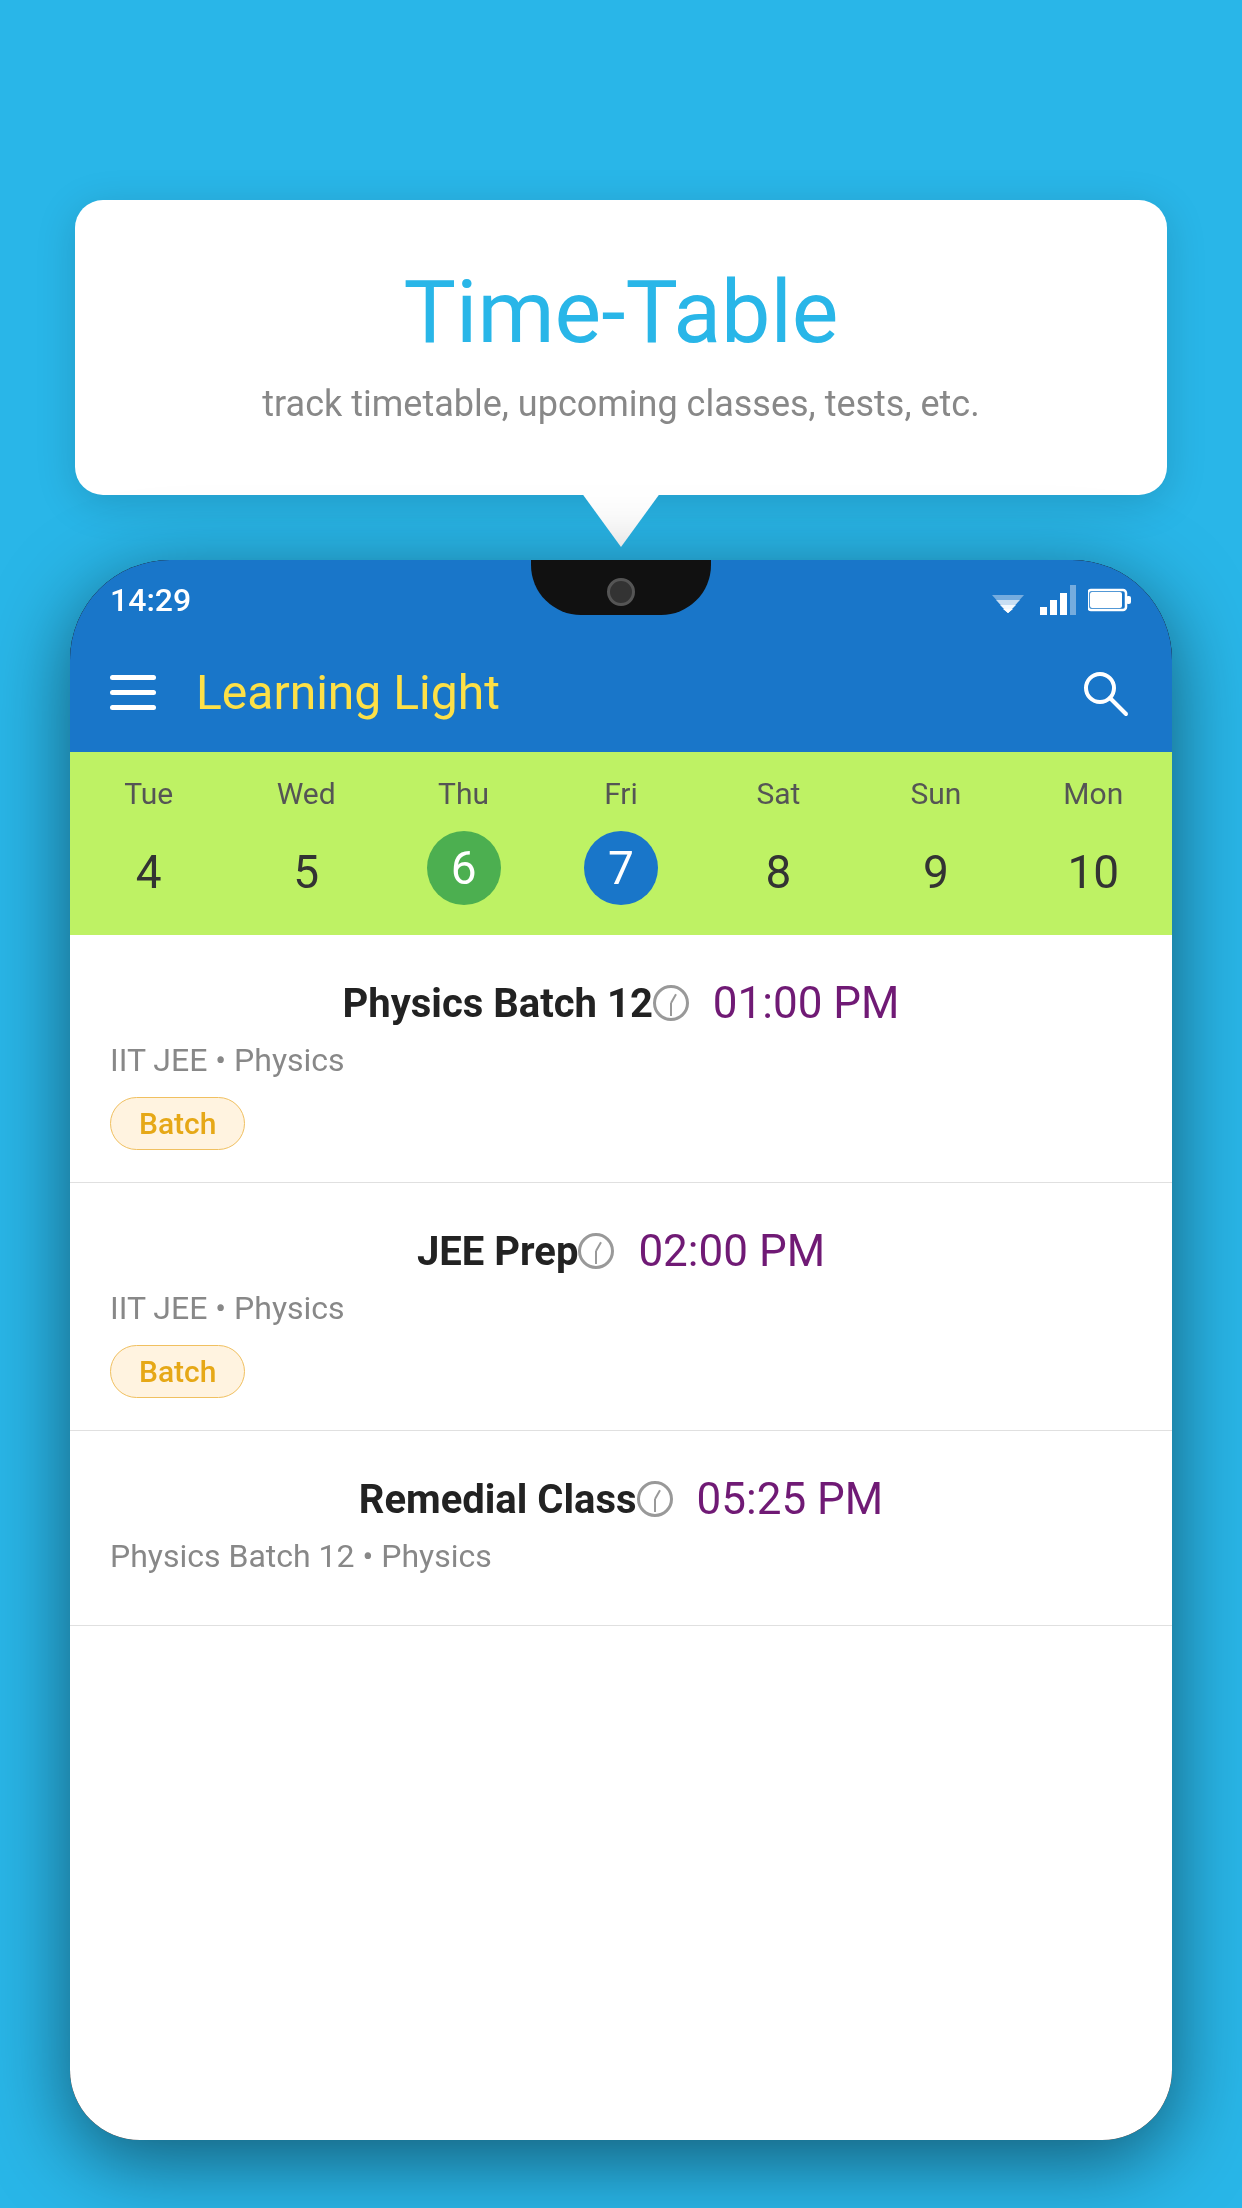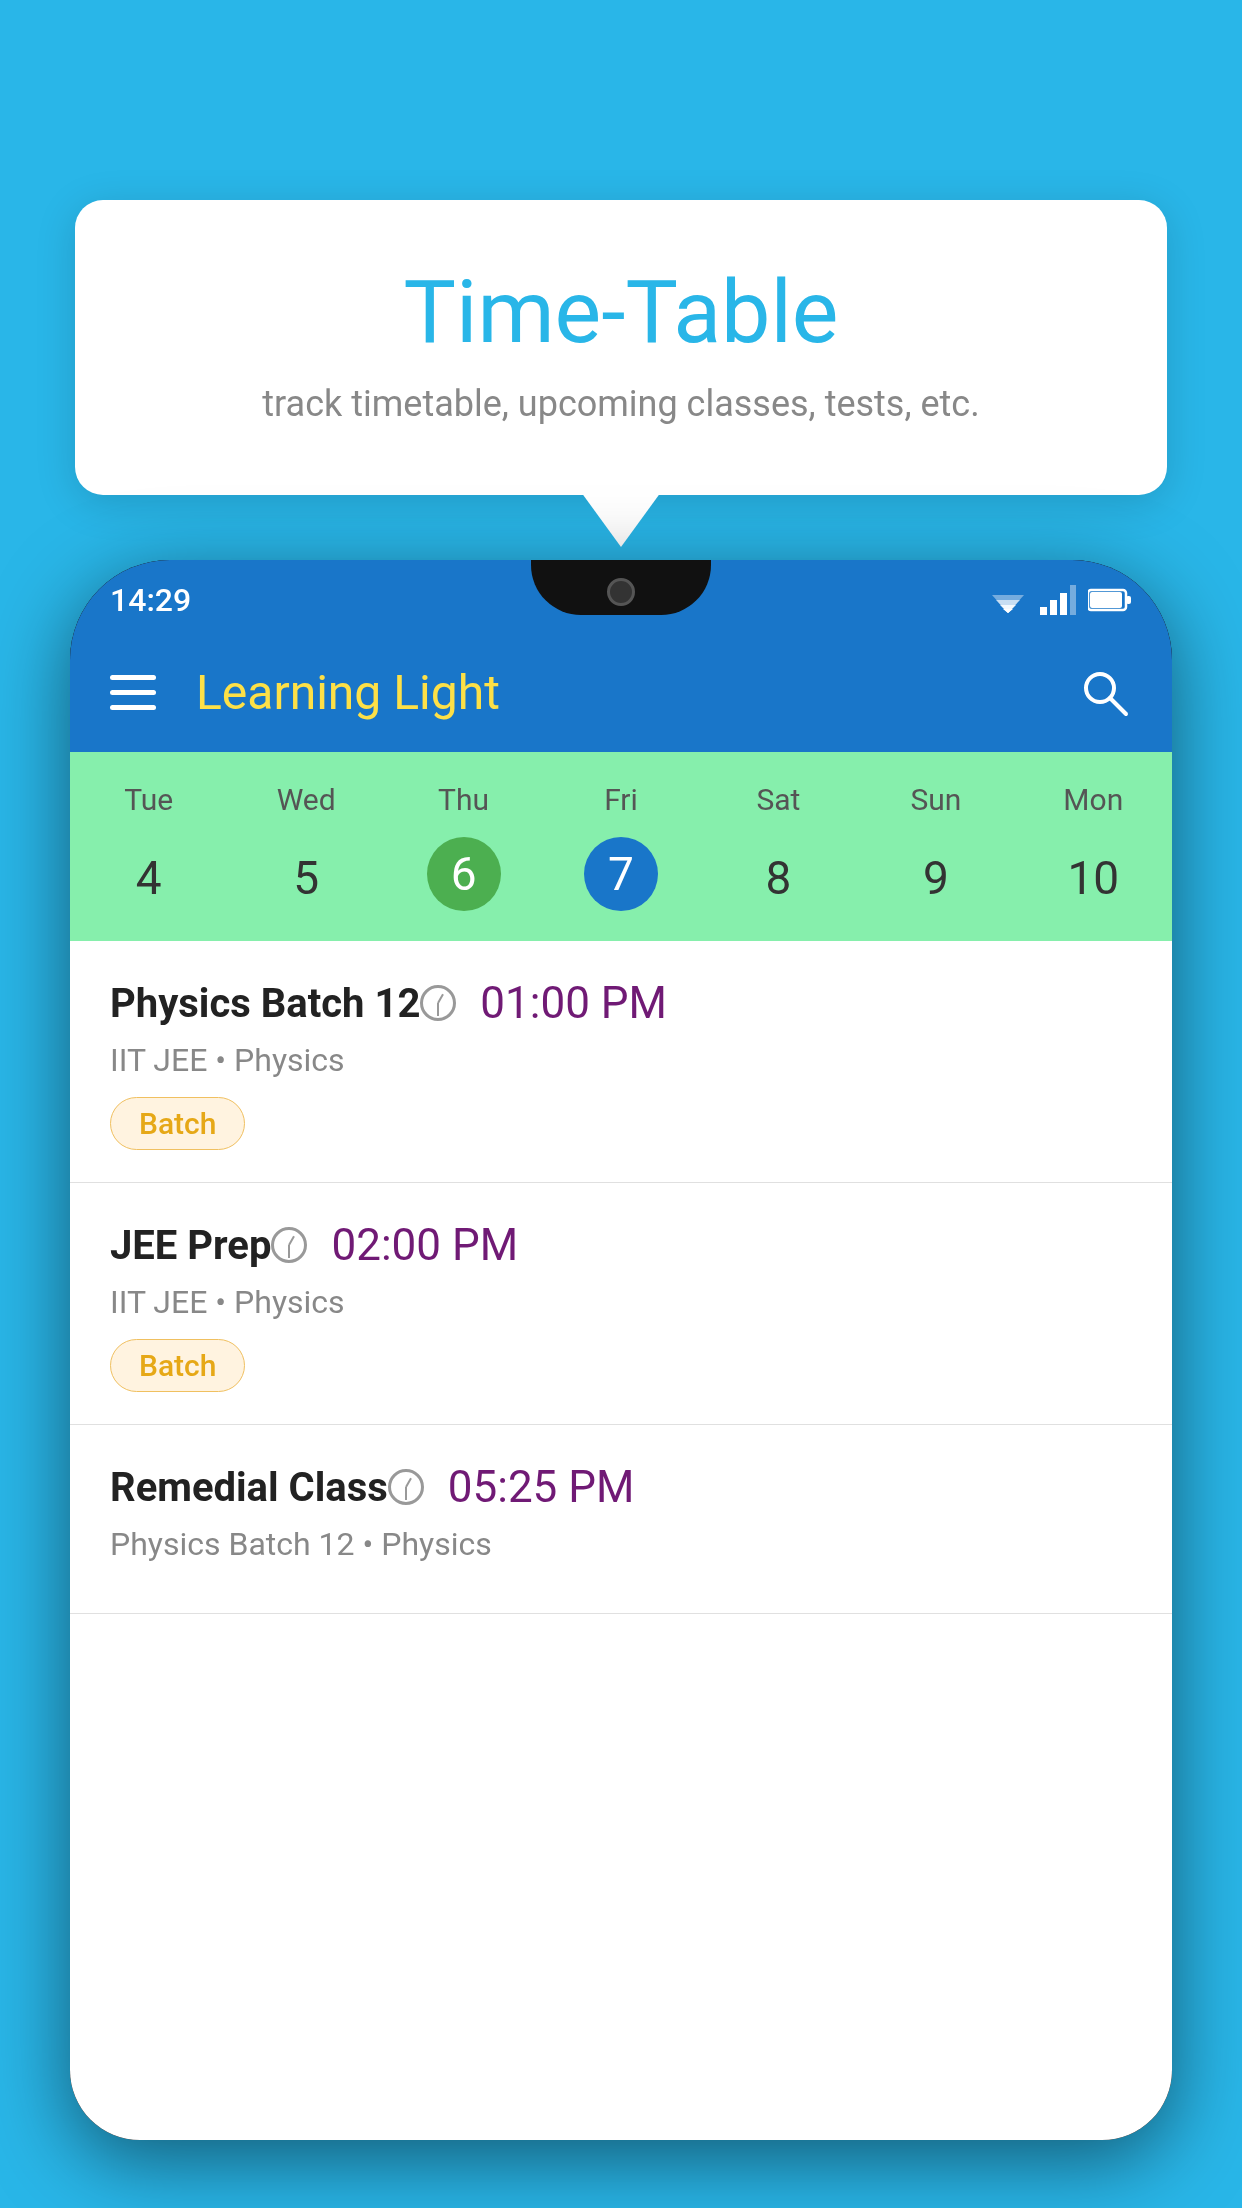--- a/index.html
+++ b/index.html
@@ -159,22 +159,22 @@
 
     .app-title {
       flex: 1;
       color: #fde047;
       font-size: 48px;
       font-weight: 400;
     }
 
     
     .calendar-section {
-      background: #86efac;
-      padding: 20px 0 8px;
+      background: #bef264;
+      padding: 14px 0 8px;
     }
 
     .day-headers {
       display: grid;
       grid-template-columns: repeat(7, 1fr);
       text-align: center;
       margin-bottom: 10px;
     }
 
     .day-header {
@@ -233,23 +233,24 @@
     }
 
     .class-item {
       padding: 36px 40px 32px;
       border-bottom: 1px solid #e0e0e0;
       background: white;
     }
 
     .class-item-header {
       display: flex;
-      justify-content: flex-start;
+      justify-content: center;
       align-items: center;
       margin-bottom: 12px;
+      margin-top: 6px;
     }
 
     .class-name {
       font-size: 40px;
       font-weight: 700;
       color: #222;
     }
 
     .class-time {
       display: flex;

